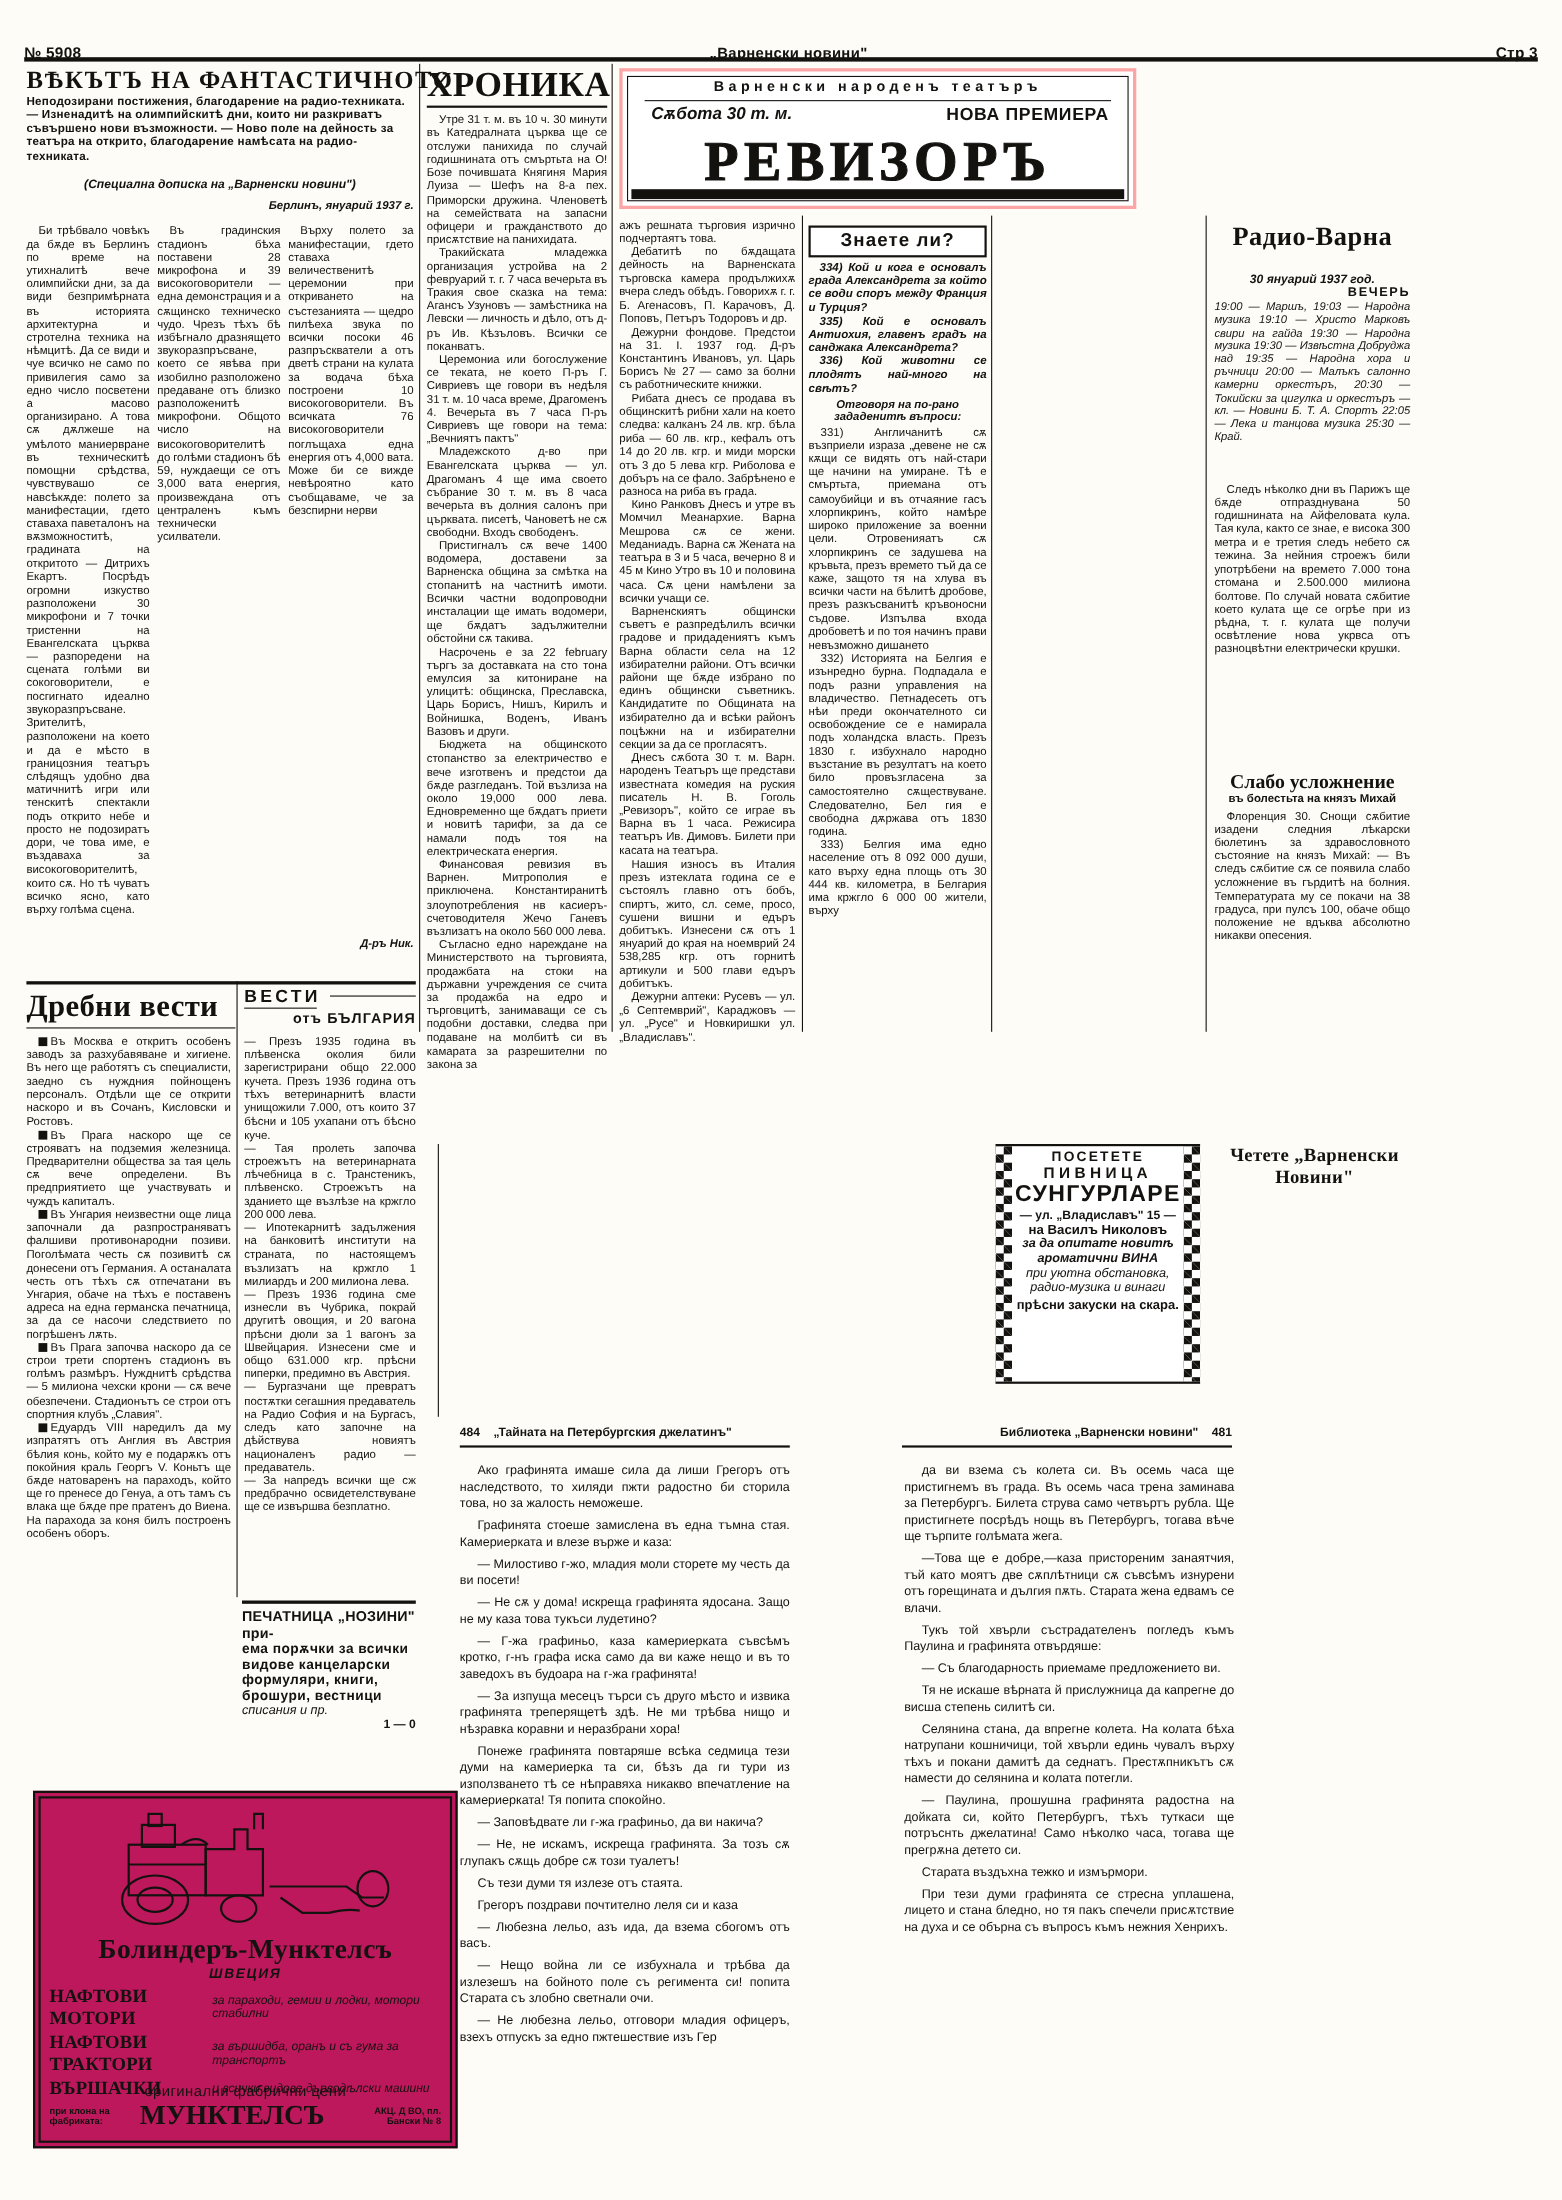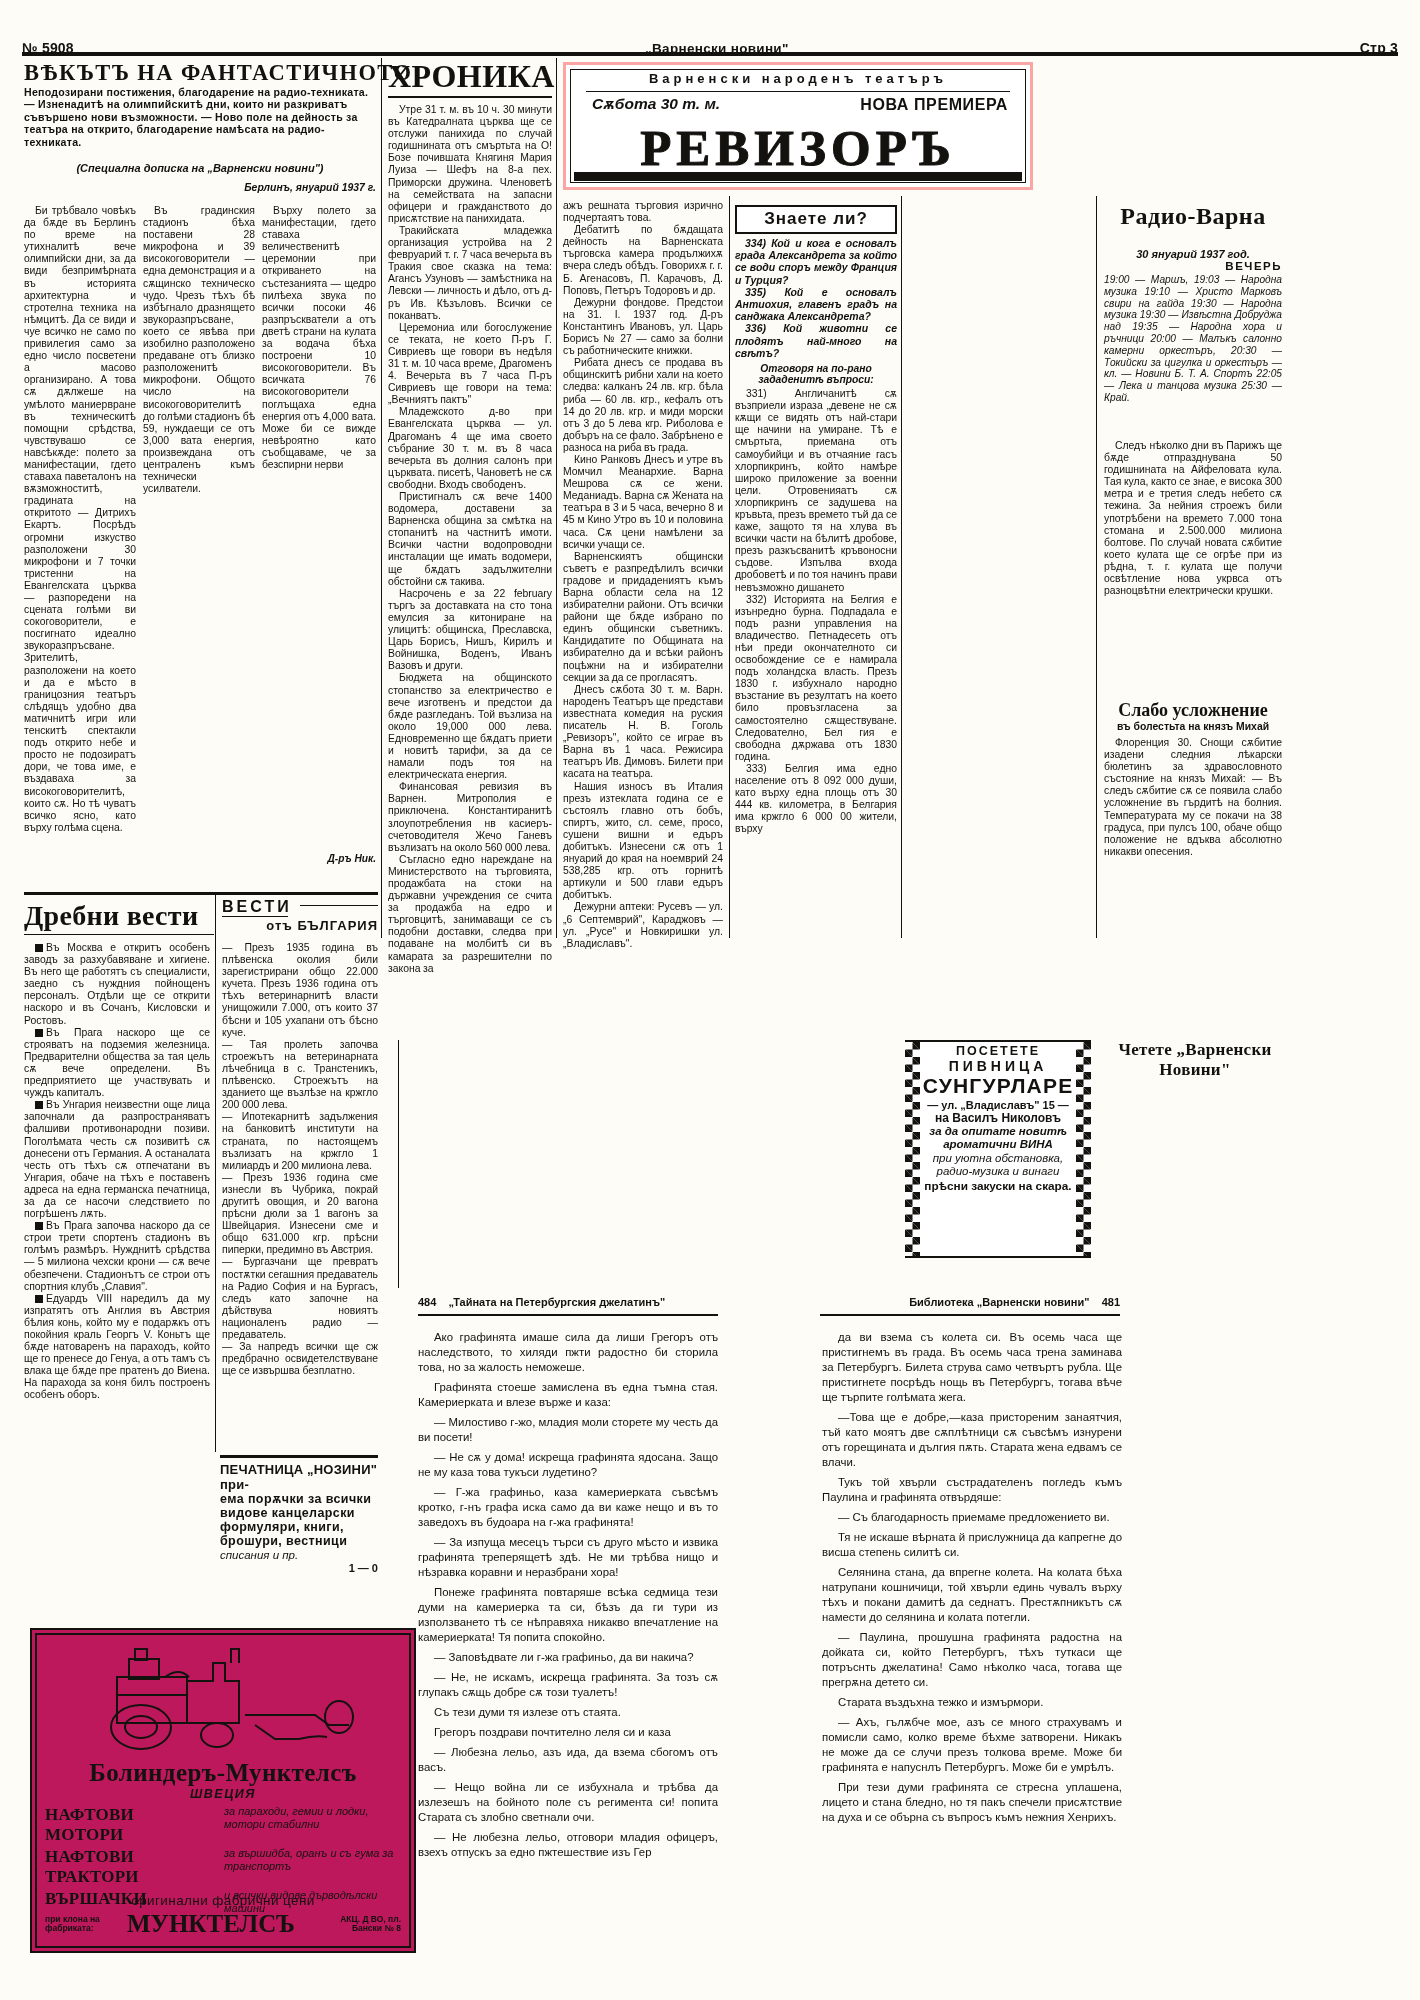--- a/index.html
+++ b/index.html
@@ -173,21 +173,21 @@
     overflow:hidden;
   }
   .bol-img{position:absolute;left:18px;top:8px;width:312px;height:118px;}
   .bol-name{
     position:absolute;left:0;right:0;top:124px;text-align:center;
     font-family:"Liberation Serif",serif;font-weight:bold;font-size:25px;letter-spacing:.4px;
   }
   .bol-country{position:absolute;left:0;right:0;top:152px;text-align:center;
     font-style:italic;font-weight:bold;font-size:12.5px;letter-spacing:1.5px;}
   .bol-rows{position:absolute;left:8px;right:8px;top:170px;}
-  .bol-row{display:flex;margin-bottom:2px;gap:31px;}
+  .bol-row{display:flex;align-items:center;margin-bottom:2px;}
   .bol-k{font-family:"Liberation Serif",serif;font-weight:bold;font-size:17px;
     width:148px;letter-spacing:.2px;}
   .bol-v{font-style:italic;font-size:11px;line-height:12.5px;flex:1;}
   .bol-orig{position:absolute;left:8px;right:8px;top:258px;text-align:center;
     font-size:13.5px;letter-spacing:.4px;}
   .bol-foot{position:absolute;left:8px;right:8px;bottom:8px;display:flex;
     align-items:center;justify-content:space-between;}
   .bol-foot .f1{font-size:8.5px;line-height:9.5px;font-weight:bold;width:62px;}
   .bol-foot .f2{font-family:"Liberation Serif",serif;font-weight:bold;font-size:25px;}
   .bol-foot .f3{font-size:8.5px;line-height:9.5px;font-weight:bold;width:86px;text-align:right;}
@@ -455,17 +455,16 @@
 
   <div class="feu" style="left:822px;top:1330px;width:300px;">
     <p>да ви взема съ колета си. Въ осемь часа ще пристигнемъ въ града. Въ осемь часа трена заминава за Петербургъ. Билета струва само четвъртъ рубла. Ще пристигнете посрѣдъ нощь въ Петербургъ, тогава вѣче ще търпите голѣмата жега.</p>
     <p>—Това ще е добре,—каза пристореним занаятчия, тъй като моятъ две сѫплѣтници сѫ съвсѣмъ изнурени отъ горещината и дългия пѫть. Старата жена едвамъ се влачи.</p>
     <p>Тукъ той хвърли състрадателенъ погледъ къмъ Паулина и графинята отвърдяше:</p>
     <p>— Съ благодарность приемаме предложението ви.</p>
     <p>Тя не искаше вѣрната й прислужница да капрегне до висша степень силитѣ си.</p>
     <p>Селянина стана, да впрегне колета. На колата бѣха натрупани кошничици, той хвърли единь чувалъ върху тѣхъ и покани дамитѣ да седнатъ. Престѫпникътъ сѫ намести до селянина и колата потегли.</p>
     <p>— Паулина, прошушна графинята радостна на дойката си, който Петербургъ, тѣхъ туткаси ще потръснть джелатина! Само нѣколко часа, тогава ще прегрѫна детето си.</p>
     <p>Старата въздъхна тежко и измърмори.</p>
-    <p>— Ахъ, гълѫбче мое, азъ се много страхувамъ и помисли само, колко време бѣхме затворени. Никакъ не може да се случи презъ толкова време. Може би графинята е напуснлъ Петербургъ. Може би е умрѣлъ.</p>
     <p>При тези думи графинята се стресна уплашена, лицето и стана бледно, но тя пакъ спечели присѫтствие на духа и се обърна съ въпросъ къмъ нежния Хенрихъ.</p>
   </div>
 
 </div>
 
 </body></html>

